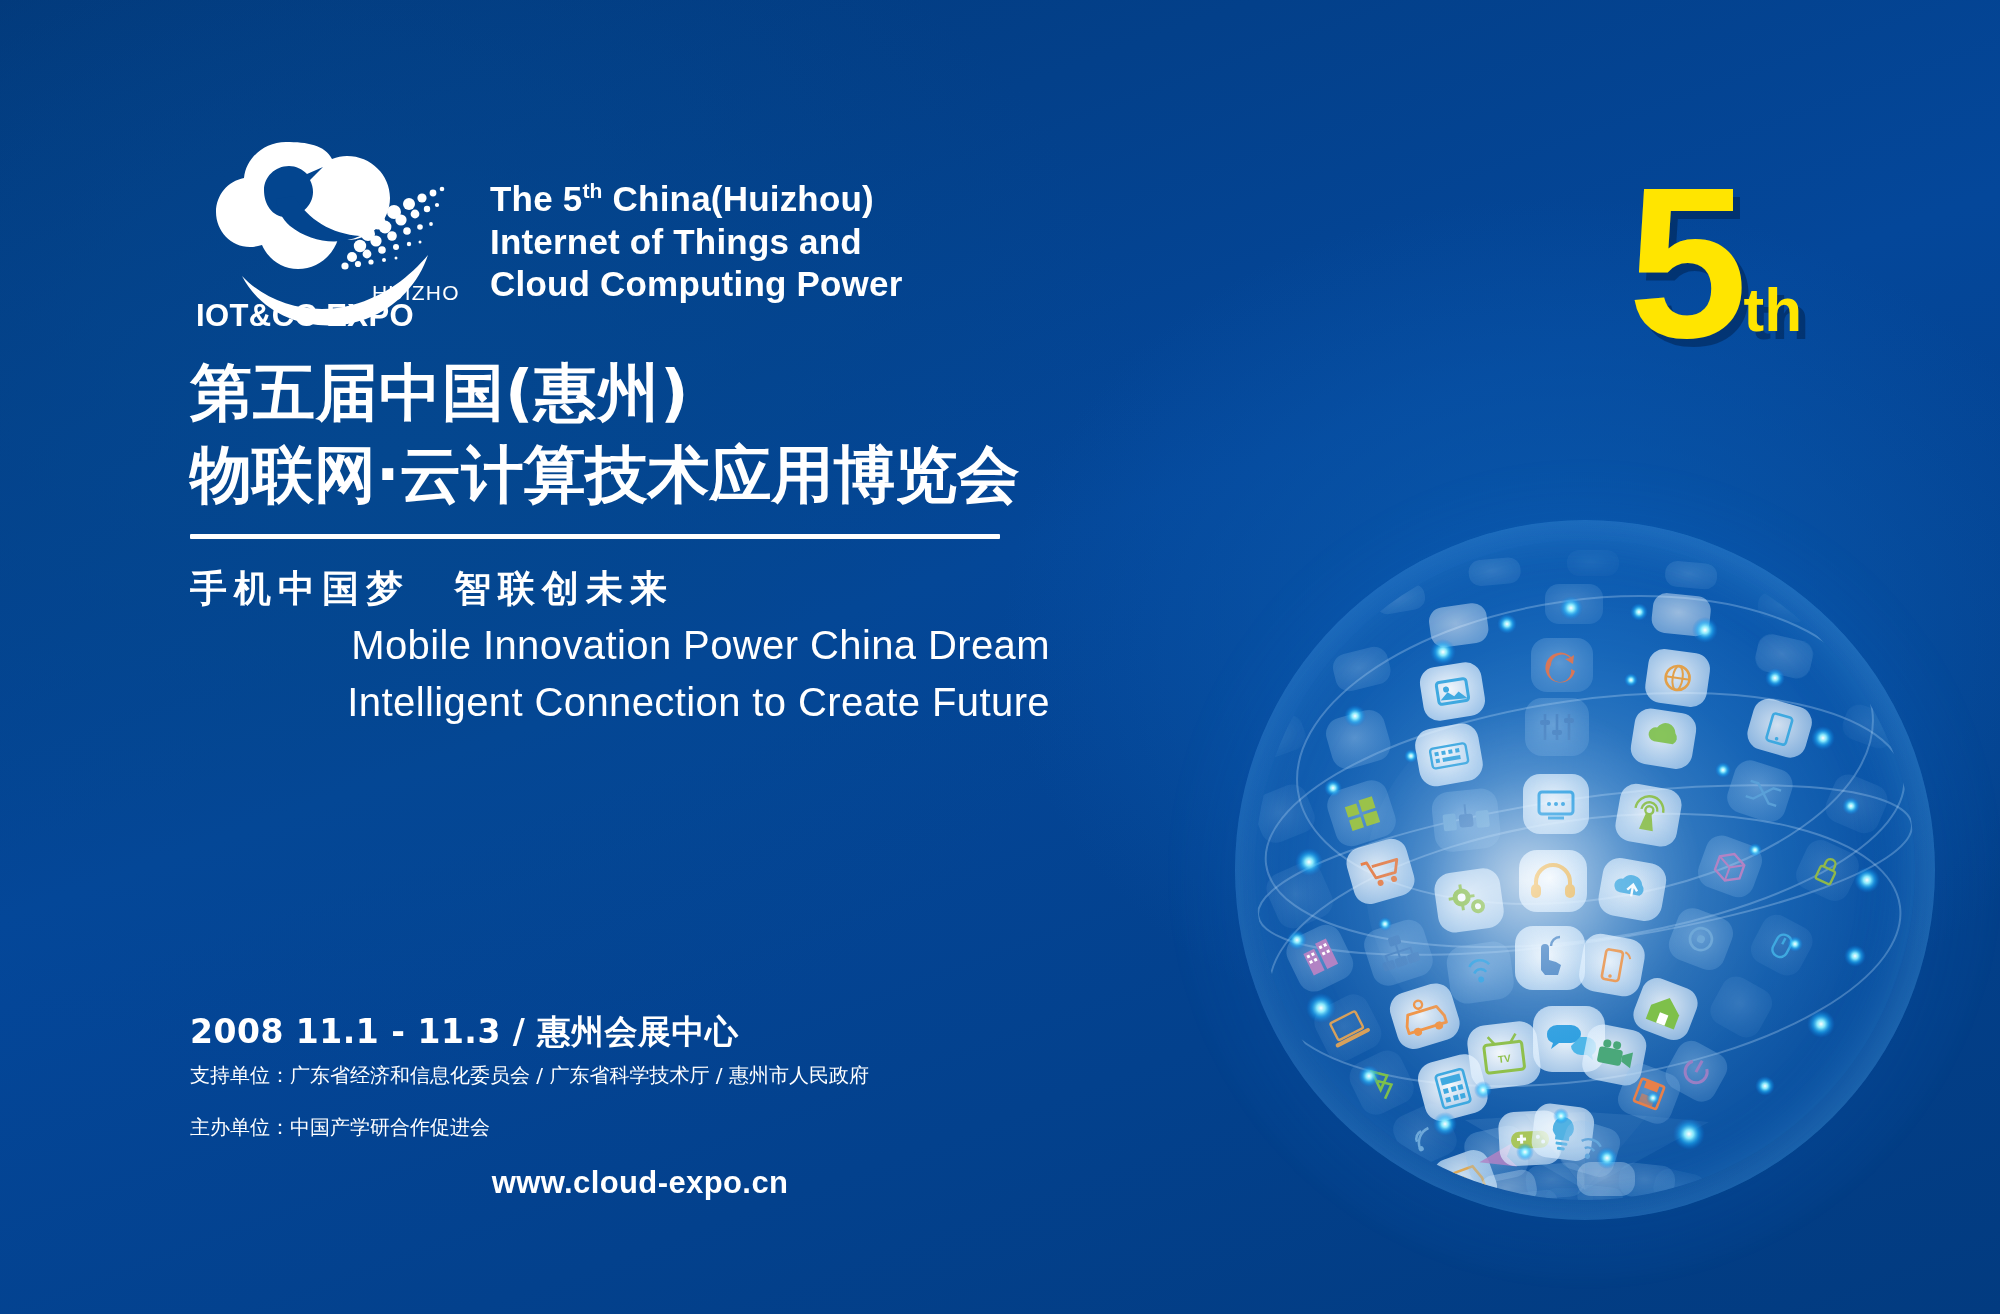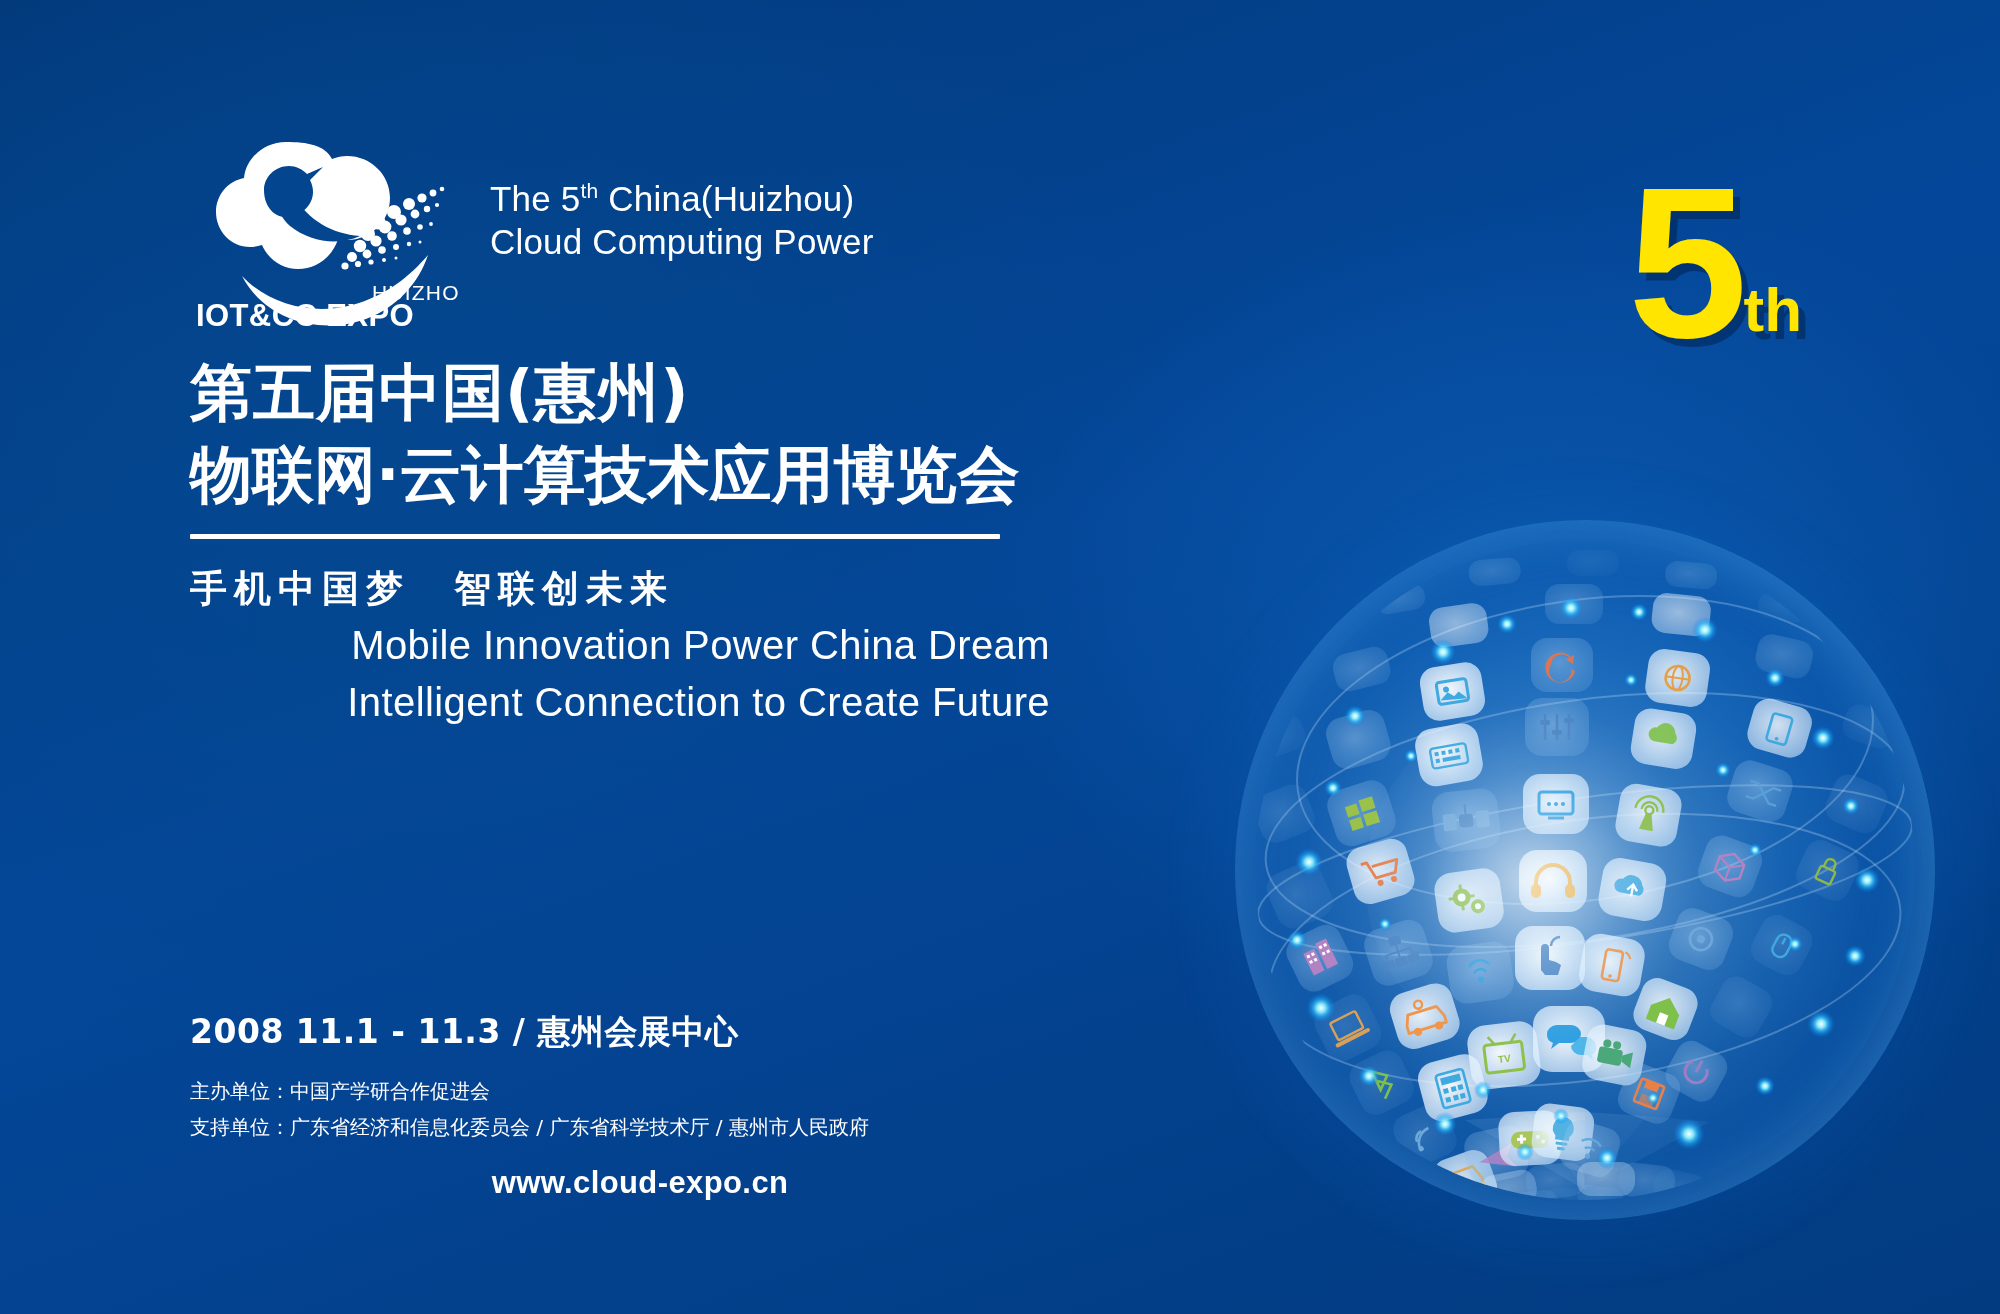--- a/index.html
+++ b/index.html
@@ -42,21 +42,21 @@
     height: 200px;
   }
   .logo-mark svg { display: block; }
 
   .en-title {
     position: absolute;
     left: 300px;
     top: 48px;
     color: #ffffff;
     font-size: 35px;
-    font-weight: normal;
+    font-weight: bold;
     line-height: 1.22;
     letter-spacing: 0.2px;
     white-space: nowrap;
   }
   .en-title .sup {
     font-size: 21px;
     vertical-align: super;
     line-height: 0;
   }
 
@@ -254,42 +254,43 @@
           </g>
 
           <text x="182" y="170" font-family="Liberation Sans, sans-serif" font-size="21" fill="#ffffff" letter-spacing="1.2">HUIZHOU</text>
 
           <text x="6" y="196" font-family="Liberation Sans, sans-serif" font-size="31" font-weight="bold" fill="#ffffff" letter-spacing="0.4">IOT&amp;CC EXPO</text>
         </svg>
       </div>
 
       <div class="en-title">
         <div><span>The 5</span><span class="sup">th</span><span> China(Huizhou)</span></div>
+        <div>Internet of Things and</div>
         <div>Cloud Computing Power</div>
       </div>
     </div>
 
     <div class="cn-title">
       <div>第五届中国(惠州)</div>
       <div class="line2">物联网·云计算技术应用博览会</div>
     </div>
 
     <div class="rule"></div>
 
     <div>
       <div class="slogan-cn">手机中国梦　智联创未来</div>
       <div class="slogan-en">Mobile Innovation Power China Dream</div>
       <div class="slogan-en">Intelligent Connection to Create Future</div>
     </div>
   </div>
 
   <div class="footer-block">
     <div class="date-line">2008  11.1 - 11.3  /  惠州会展中心</div>
+    <div class="org-line">支持单位：广东省经济和信息化委员会 / 广东省科学技术厅 / 惠州市人民政府</div>
     <div class="org-line first">主办单位：中国产学研合作促进会</div>
-    <div class="org-line">支持单位：广东省经济和信息化委员会 / 广东省科学技术厅 / 惠州市人民政府</div>
     <div class="website">www.cloud-expo.cn</div>
   </div>
 
   <div class="badge-5th">
     <span class="num">5</span><span class="ord">th</span>
   </div>
 
   <div class="globe-wrap">
     <div class="globe-glow"></div>
     <div class="globe-core"></div>

